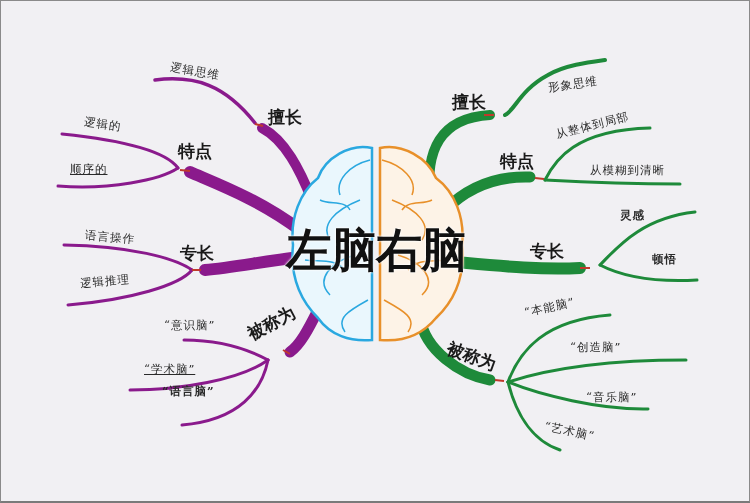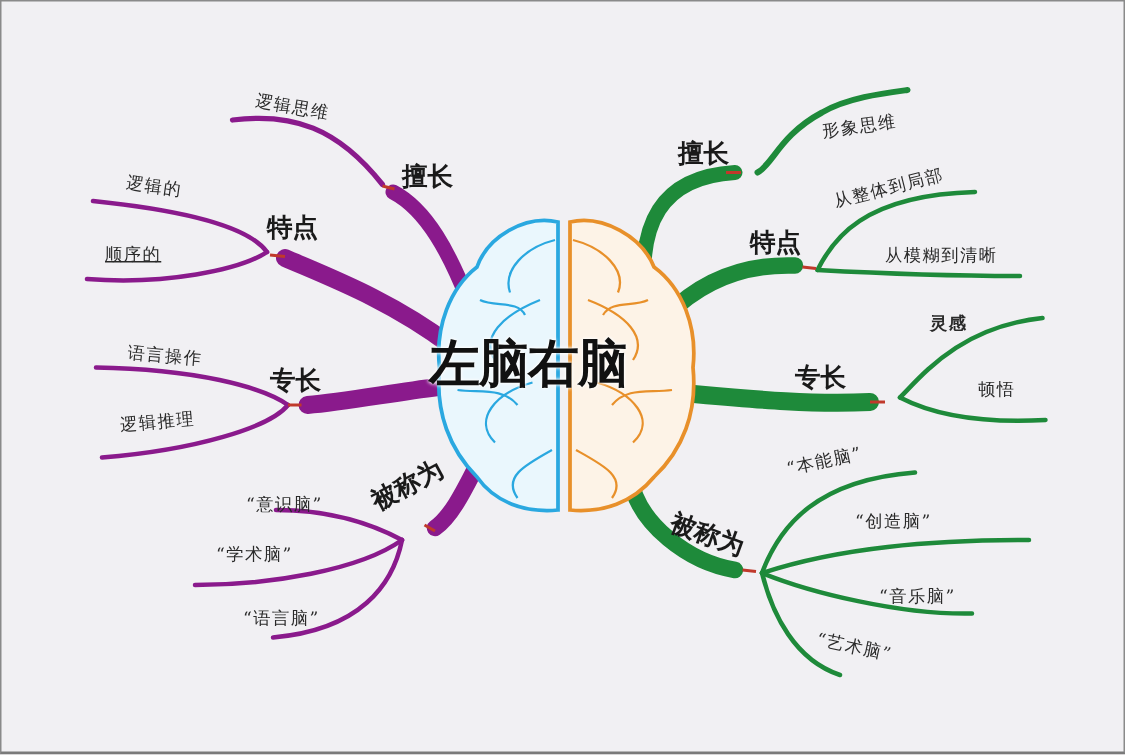--- a/index.html
+++ b/index.html
@@ -4,21 +4,21 @@
 <style>
   html, body { margin: 0; padding: 0; }
   body { width: 750px; height: 503px; background: #ffffff; overflow: hidden; position: relative;
          font-family: "DejaVu Sans", sans-serif; }
   #frame { position: absolute; left: 0; top: 0; width: 748px; height: 500px;
            background: #f1f0f3; border: 1px solid #8a8a8a; border-right: 2px solid #8a8a8a; border-bottom: 2px solid #7a7a7a; }
   svg#map { position: absolute; left: 0; top: 0; }
   .lbl { position: absolute; color: #222; white-space: nowrap; font-family: "DejaVu Serif", serif; }
   .main { font-size: 17px; font-weight: bold; color: #1a1a1a; }
   .sub { font-size: 11.5px; letter-spacing: 1px; color: #2a2a2a; }
-  .title { position: absolute; left: 286px; top: 220px; font-size: 34px; font-weight: bold;
+  .title { position: absolute; left: 286px; top: 220px; font-size: 46px; font-weight: bold;
            color: #111; letter-spacing: -1px; font-family: "DejaVu Sans", sans-serif;
            text-shadow: 0 0 3px #fff, 0 0 2px #fff; }
 </style>
 </head>
 <body>
 
 <div id="frame"></div>
 
 <svg id="map" width="750" height="503" viewBox="0 0 750 503">
 
@@ -83,32 +83,32 @@
 
 <div class="lbl main" style="left:178px;top:140px;">特点</div>
 <div class="lbl sub" style="left:84px;top:117px;transform:rotate(8deg);">逻辑的</div>
 <div class="lbl sub" style="left:70px;top:162px;text-decoration:underline;">顺序的</div>
 
 <div class="lbl main" style="left:180px;top:242px;">专长</div>
 <div class="lbl sub" style="left:85px;top:230px;transform:rotate(5deg);">语言操作</div>
 <div class="lbl sub" style="left:80px;top:274px;transform:rotate(-5deg);">逻辑推理</div>
 
 <div class="lbl main" style="left:246px;top:312px;transform:rotate(-28deg);">被称为</div>
-<div class="lbl sub" style="left:164px;top:318px;margin-top:11px;">“意识脑”</div>
-<div class="lbl sub" style="left:144px;top:362px;">“学术脑”</div>
-<div class="lbl sub" style="left:162px;top:405px;">“语言脑”</div>
+<div class="lbl sub" style="left:164px;top:318px;">“意识脑”</div>
+<div class="lbl sub" style="left:144px;top:362px;text-decoration:underline;">“学术脑”</div>
+<div class="lbl sub" style="left:162px;top:384px;font-weight:bold;">“语言脑”</div>
 
 <div class="lbl main" style="left:452px;top:91px;">擅长</div>
 <div class="lbl sub" style="left:548px;top:77px;transform:rotate(-8deg);">形象思维</div>
 
 <div class="lbl main" style="left:500px;top:150px;">特点</div>
 <div class="lbl sub" style="left:555px;top:118px;transform:rotate(-14deg);">从整体到局部</div>
 <div class="lbl sub" style="left:590px;top:163px;font-family:Liberation Serif, serif;">从模糊到清晰</div>
 
 <div class="lbl main" style="left:530px;top:240px;">专长</div>
 <div class="lbl sub" style="left:620px;top:208px;font-weight:bold;">灵感</div>
-<div class="lbl sub" style="left:652px;top:252px;">顿悟</div>
+<div class="lbl sub" style="left:652px;top:252px;font-weight:bold;">顿悟</div>
 
 <div class="lbl main" style="left:446px;top:345px;transform:rotate(20deg);">被称为</div>
 <div class="lbl sub" style="left:524px;top:300px;transform:rotate(-12deg);">“本能脑”</div>
 <div class="lbl sub" style="left:570px;top:340px;">“创造脑”</div>
 <div class="lbl sub" style="left:586px;top:390px;">“音乐脑”</div>
 <div class="lbl sub" style="left:544px;top:424px;transform:rotate(12deg);">“艺术脑”</div>
 
 </body></html>

